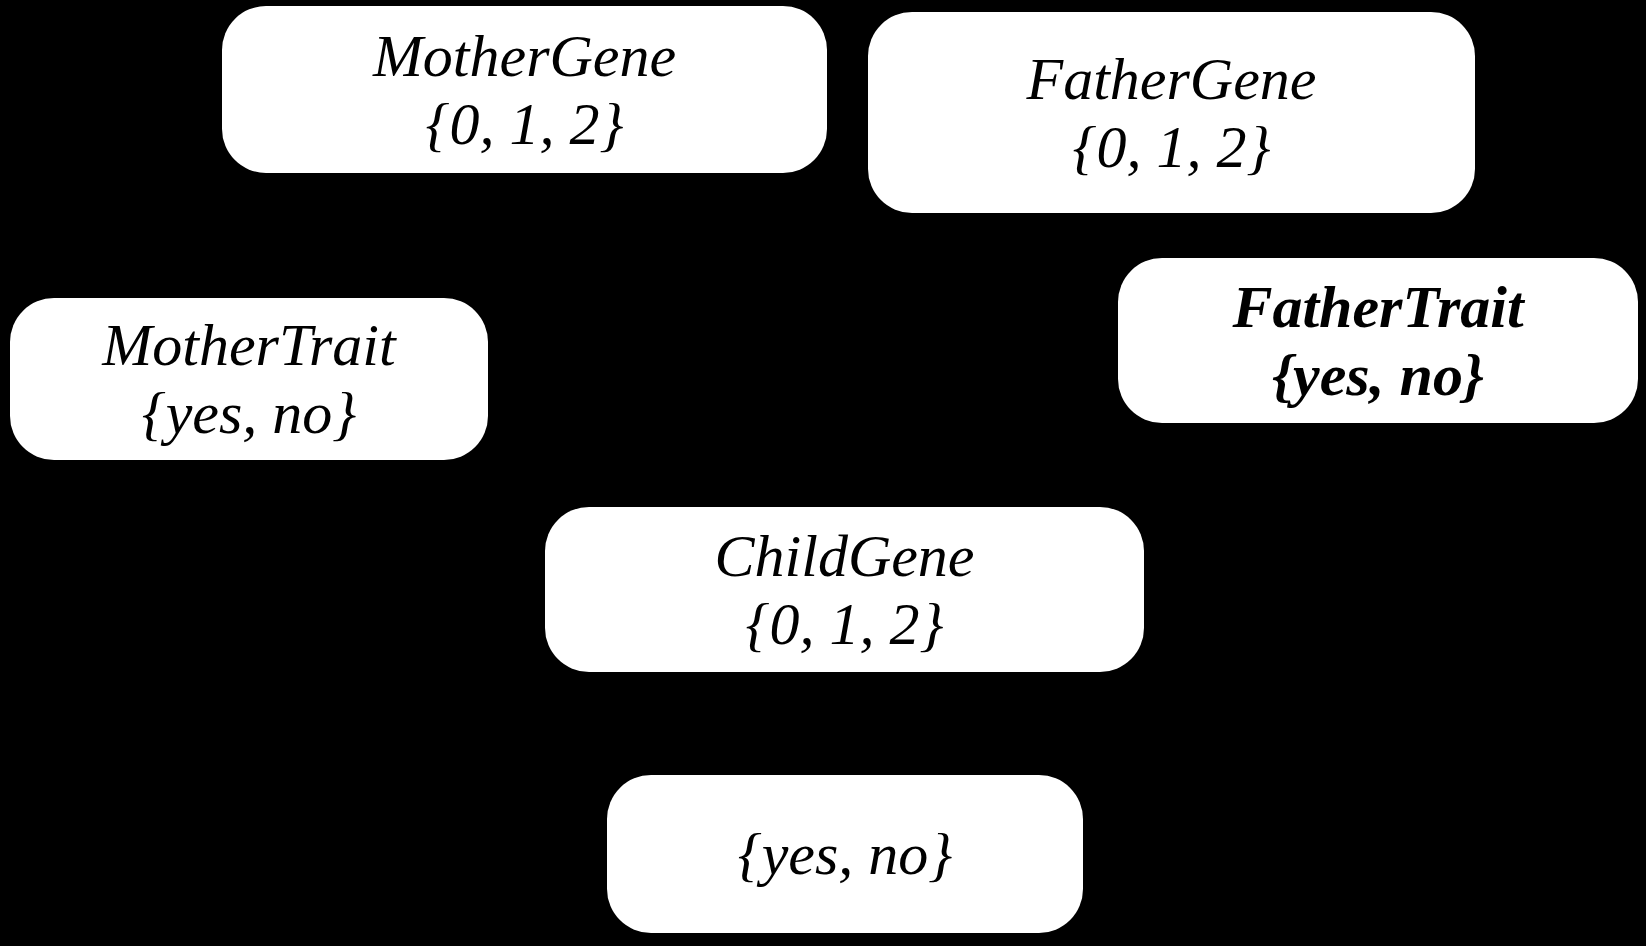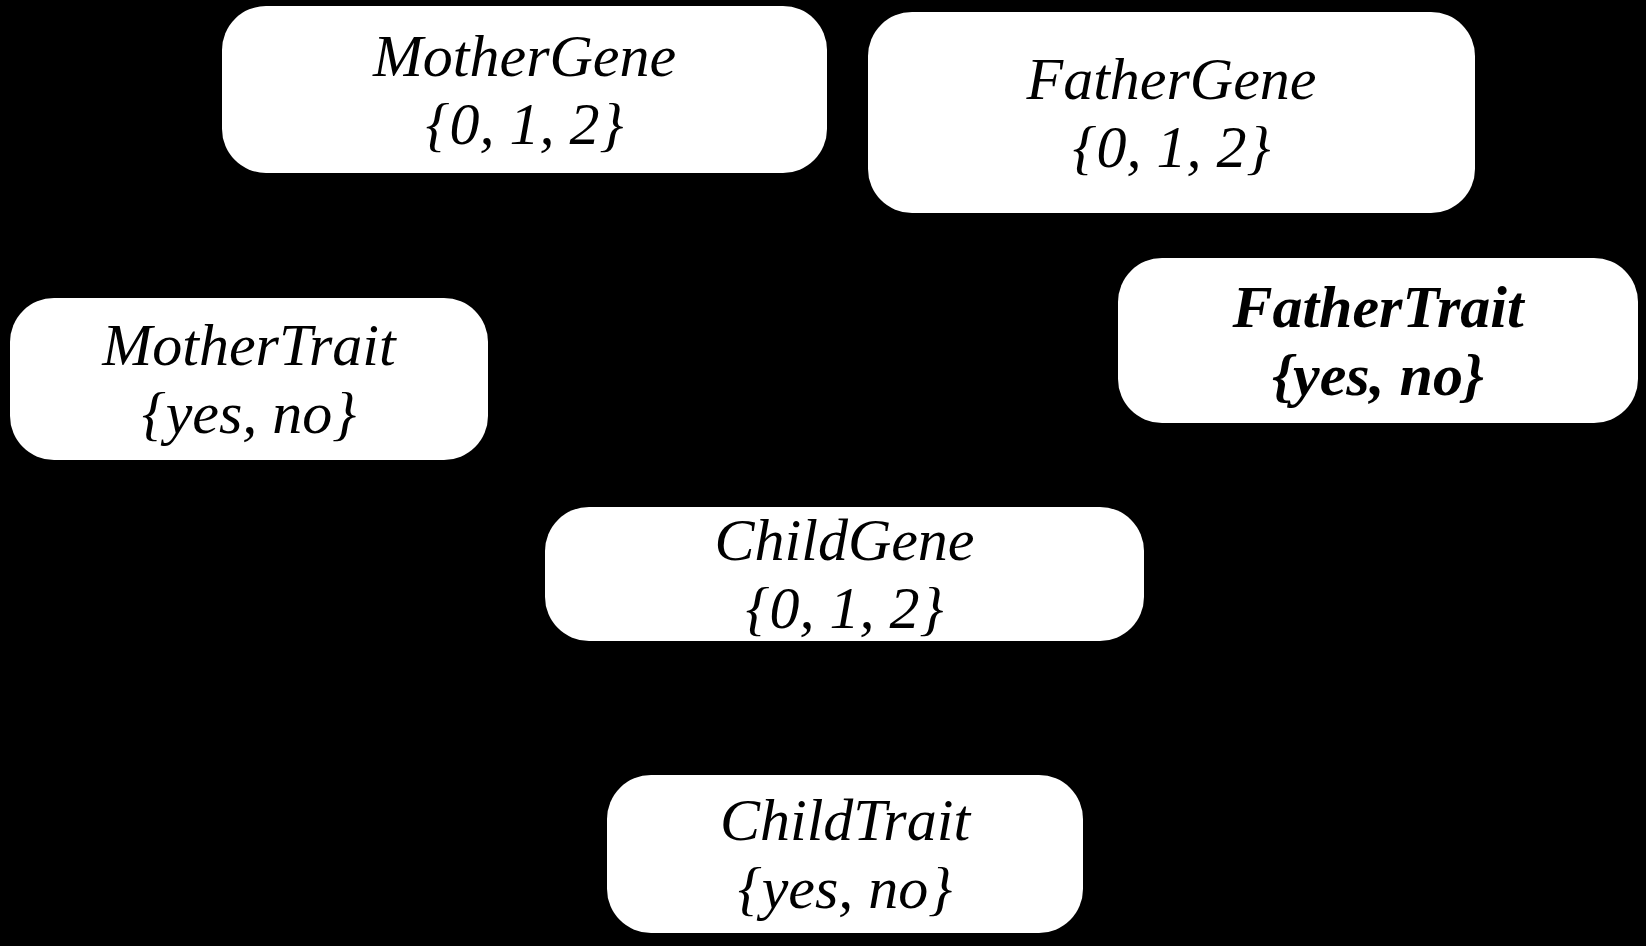--- a/index.html
+++ b/index.html
@@ -30,21 +30,21 @@
     color: #000000;
     font-size: 60px;
     line-height: 68px;
     white-space: nowrap;
   }
   
   .n-mother-gene  { left: 222px;  top: 6px;   width: 605px; height: 167px; }
   .n-father-gene  { left: 868px;  top: 6px;   width: 607px; height: 201px; margin-top: 6px; }
   .n-mother-trait { left: 10px;   top: 260px; width: 478px; height: 162px; margin-top: 38px; }
   .n-father-trait { left: 1118px; top: 258px; width: 520px; height: 165px; font-weight: bold; }
-  .n-child-gene   { left: 545px;  top: 507px; width: 599px; height: 134px; }
+  .n-child-gene   { left: 545px;  top: 507px; width: 599px; height: 165px; }
   .n-child-trait  { left: 607px;  top: 775px; width: 476px; height: 158px; }
 </style>
 </head>
 <body>
 
 <div class="canvas">
 
   <div class="node n-mother-gene">
     <div class="node-label">MotherGene</div>
     <div class="node-domain">{0, 1, 2}</div>
@@ -64,17 +64,16 @@
     <div class="node-label">FatherTrait</div>
     <div class="node-domain">{yes, no}</div>
   </div>
 
   <div class="node n-child-gene">
     <div class="node-label">ChildGene</div>
     <div class="node-domain">{0, 1, 2}</div>
   </div>
 
   <div class="node n-child-trait">
-    <div class="node-label">ChildTrait</div>
     <div class="node-domain">{yes, no}</div>
   </div>
 
 </div>
 
 </body></html>

